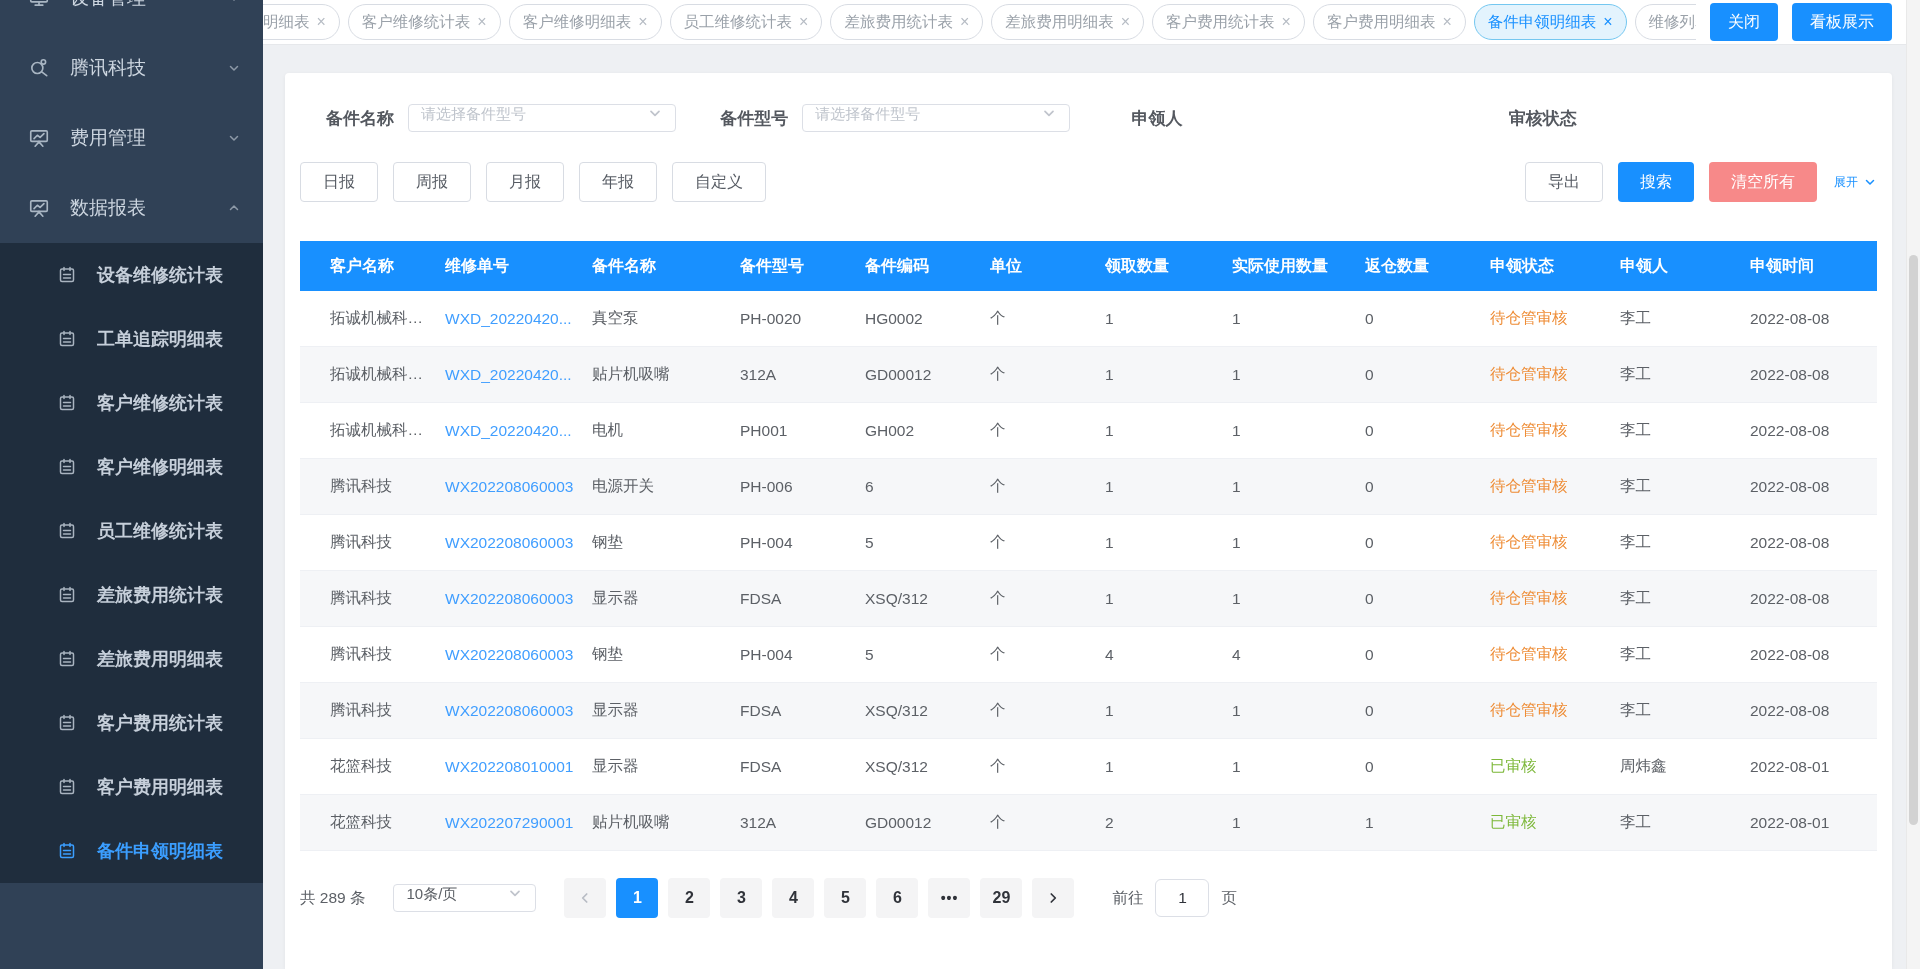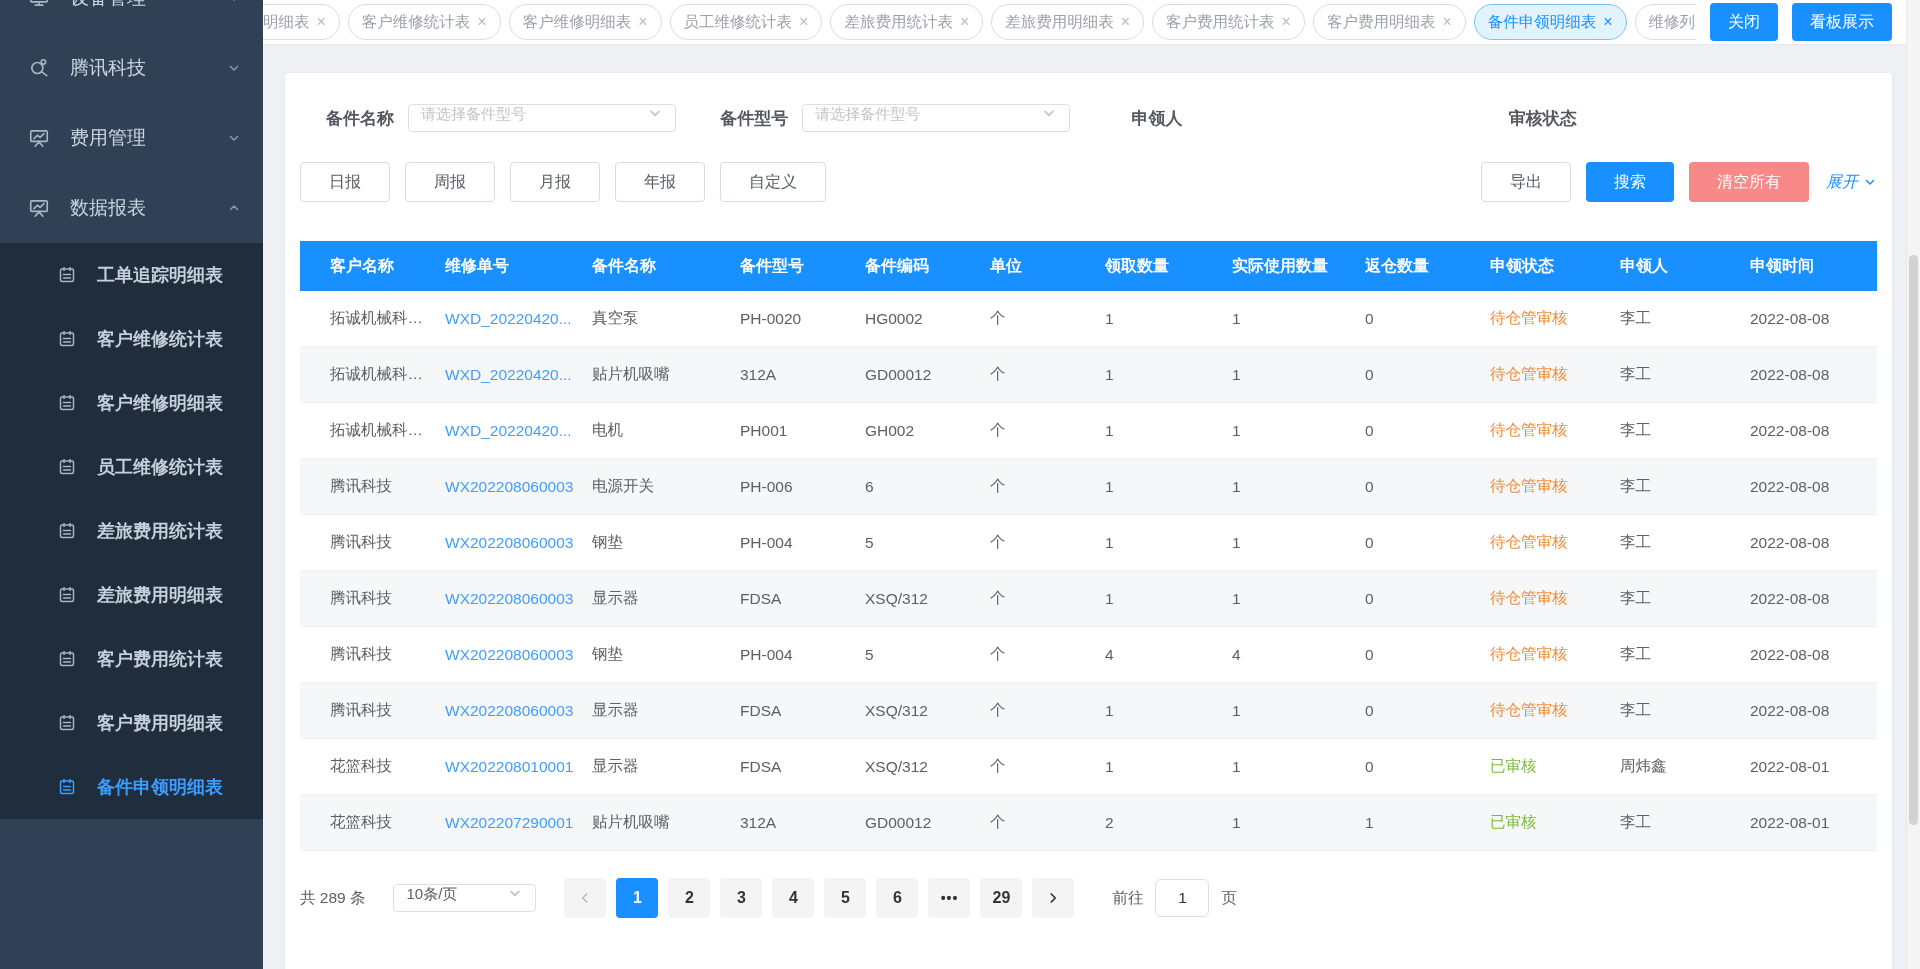--- a/index.html
+++ b/index.html
@@ -40,24 +40,24 @@
   .filter-row { display:flex; padding-top:31px; }
   .filter-group { flex:1; display:flex; align-items:center; min-width:0; }
   .filter-label { width:108px; text-align:right; padding-right:14px; font-size:17px; color:#54585f; font-weight:600; flex:none; }
   .select-box { height:28px; border:1px solid #dcdfe6; border-radius:4px; display:flex; padding:0 12px; background:#fff; cursor:pointer; }
   .filter-group .select-box { flex:1; max-width:268px; justify-content:space-between; }
   .placeholder { color:#bfc4cc; font-size:15px; }
   .sel-chev { width:16px; height:16px; color:#c0c4cc; flex:none; }
 
   .toolbar-row { display:flex; align-items:center; margin-top:30px; }
   .periods { display:flex; gap:15px; }
-  .toolbar-row .btn { height:40px; padding:0 28px; }
+  .toolbar-row .btn { height:40px; padding:0 22px; }
   .toolbar-row .spacer { flex:1; }
   .toolbar-row > .btn { margin-left:15px; }
-  .expand-link { color:#1890ff; font-size:16px; display:flex; align-items:center; gap:5px; margin-left:17px; cursor:pointer;font-style:italic; }
+  .expand-link { color:#1890ff; font-size:12px; display:flex; align-items:center; gap:5px; margin-left:17px; cursor:pointer; }
   .chev-blue { width:14px; height:14px; color:#1890ff; }
 
   
   .table { margin-top:39px; }
   .thead, .tr { display:grid; grid-template-columns:145px 147px 148px 125px 125px 115px 127px 133px 125px 130px 130px 1fr; }
   .thead { background:#1890ff; height:50px; align-items:center; }
   .th { color:#fff; font-weight:bold; font-size:16px; white-space:nowrap; overflow:hidden; }
   .th:first-child, .td:first-child { padding-left:30px; }
   .tr { height:56px; align-items:center; border-bottom:1px solid #eef0f4; }
   .tr.striped { background:#f6f7f9; }
@@ -153,20 +153,29 @@
           </span>
         </div>
         <div class="submenu">
           <div class="submenu-item">
             <span class="icon sub-ic">
               <svg viewBox="0 0 20 20">
                 <rect x="3.5" y="4" width="13" height="12.5" rx="1.5"></rect>
                 <path d="M7 2.5v3M13 2.5v3M6.5 9.5h7M6.5 13h7"></path>
               </svg>
             </span>
+            <span class="submenu-label">设备维修统计表</span>
+          </div>
+          <div class="submenu-item">
+            <span class="icon sub-ic">
+              <svg viewBox="0 0 20 20">
+                <rect x="3.5" y="4" width="13" height="12.5" rx="1.5"></rect>
+                <path d="M7 2.5v3M13 2.5v3M6.5 9.5h7M6.5 13h7"></path>
+              </svg>
+            </span>
             <span class="submenu-label">工单追踪明细表</span>
           </div>
           <div class="submenu-item">
             <span class="icon sub-ic">
               <svg viewBox="0 0 20 20">
                 <rect x="3.5" y="4" width="13" height="12.5" rx="1.5"></rect>
                 <path d="M7 2.5v3M13 2.5v3M6.5 9.5h7M6.5 13h7"></path>
               </svg>
             </span>
             <span class="submenu-label">客户维修统计表</span>

